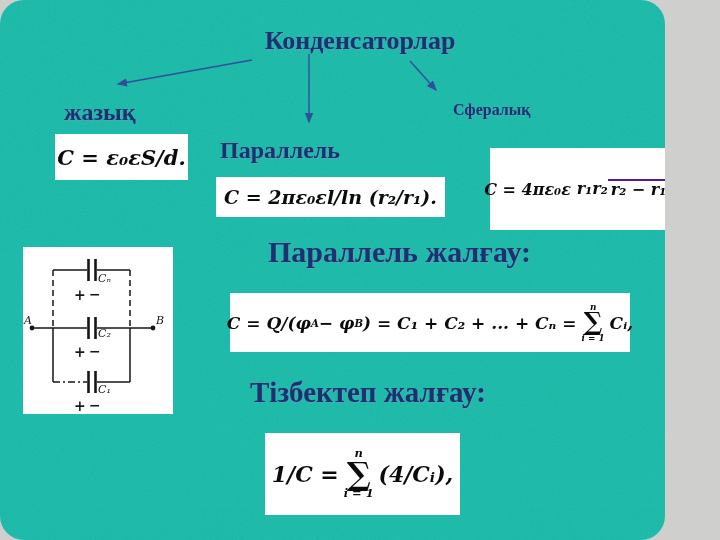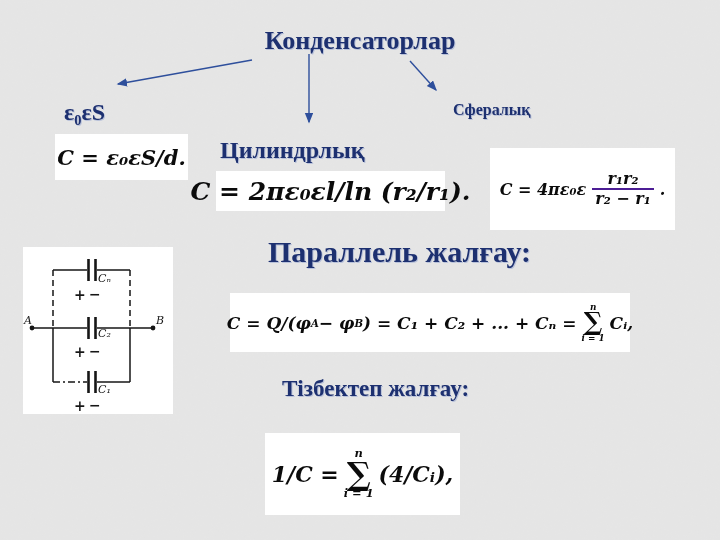--- a/index.html
+++ b/index.html
@@ -1,45 +1,46 @@
 <!DOCTYPE html>
 <html><head>
 <meta charset="utf-8">
 <style>
   html,body{margin:0;padding:0;background:#cfcfcd;}
   .slide{
-    position:relative;width:720px;height:540px;overflow:hidden;
-    background:#e5e5e5;
+    position:relative;width:665px;height:540px;overflow:hidden;
+    background:#14b8a6;
     font-family:"Liberation Serif","DejaVu Serif",serif;
+    border-radius:24px;
   }
   .noise{position:absolute;left:0;top:0;width:720px;height:540px;opacity:.45;pointer-events:none;}
   .arrows{position:absolute;left:0;top:0;width:720px;height:540px;pointer-events:none;}
   .navy{
     position:absolute;color:#1d3070;font-weight:bold;white-space:nowrap;
     text-shadow:1px 1px 0 rgba(130,150,205,.45);
     font-family:"Liberation Serif","DejaVu Serif",serif;
   }
   .title{left:180px;top:26px;width:360px;text-align:center;font-size:26px;}
   .lbl-flat{left:64px;top:99px;font-size:24px;}
   .lbl-cyl{left:220px;top:137px;font-size:24px;}
   .lbl-sph{left:433px;top:101px;font-size:16px;margin-left:20px;}
   .lbl-par{left:268px;top:235px;font-size:30px;}
-  .lbl-ser{left:250px;top:376px;font-size:23px;margin-left:32px;}
+  .lbl-ser{left:250px;top:376px;font-size:29px;}
   .fbox{
     position:absolute;background:#ffffff;color:#0b0b0b;
     display:flex;align-items:center;justify-content:center;
     font-family:"DejaVu Serif","DejaVu Sans",serif;
     font-style:italic;font-weight:700;white-space:nowrap;
   }
   .fbox-flat{left:55px;top:134px;width:133px;height:46px;font-size:21px;}
-  .fbox-cyl{left:216px;top:171px;width:229px;height:40px;font-size:25px;}
+  .fbox-cyl{left:216px;top:177px;width:229px;height:40px;font-size:19px;}
   .fbox-sph{left:490px;top:148px;width:185px;height:82px;font-size:16px;}
   .fbox-par{left:230px;top:293px;width:400px;height:59px;font-size:17px;}
   .fbox-ser{left:265px;top:433px;width:195px;height:82px;font-size:22px;}
-  .frac{display:inline-flex;flex-direction:column;align-items:center;line-height:1.15;margin:0 6px;}
+  .frac{display:inline-flex;flex-direction:row;align-items:center;line-height:1.15;margin:0 6px;}
   .frac .den{border-top:2px solid #4c1d95;padding:0 3px;}
   .sub{font-size:.6em;vertical-align:-.25em;}
   .sum{display:inline-flex;flex-direction:column;align-items:center;line-height:1;margin:0 5px;}
   .sum .top{font-size:.52em;}
   .sum .sym{font-size:1.45em;font-style:normal;line-height:.9;}
   .sum .bot{font-size:.52em;}
   .circuit{position:absolute;left:23px;top:247px;width:150px;height:167px;}
 </style>
 </head>
 <body>
@@ -59,22 +60,22 @@
       <marker id="ah" markerWidth="9" markerHeight="8" refX="6.5" refY="3" orient="auto">
         <path d="M0,0 L7.5,3 L0,6 z" fill="#2e4f9c"></path>
       </marker>
     </defs>
     <line x1="252" y1="60" x2="118" y2="84" stroke="#2e4f9c" stroke-width="1.4" marker-end="url(#ah)"></line>
     <line x1="309" y1="54" x2="309" y2="122" stroke="#2e4f9c" stroke-width="1.4" marker-end="url(#ah)"></line>
     <line x1="410" y1="61" x2="436" y2="90" stroke="#2e4f9c" stroke-width="1.4" marker-end="url(#ah)"></line>
   </svg>
 
   <div class="navy title">Конденсаторлар</div>
-  <div class="navy lbl-flat">ε₀εS</div>
-  <div class="navy lbl-cyl">Цилиндрлық</div>
+  <div class="navy lbl-flat">жазық</div>
+  <div class="navy lbl-cyl">Параллель</div>
   <div class="navy lbl-sph">Сфералық</div>
   <div class="navy lbl-par">Параллель жалғау:</div>
   <div class="navy lbl-ser">Тізбектеп жалғау:</div>
 
   <div class="fbox fbox-flat">
     <span>C = ε₀εS/d.</span>
   </div>
 
   <div class="fbox fbox-cyl">
     <span>C = 2πε₀εl/ln (r₂/r₁).</span>

